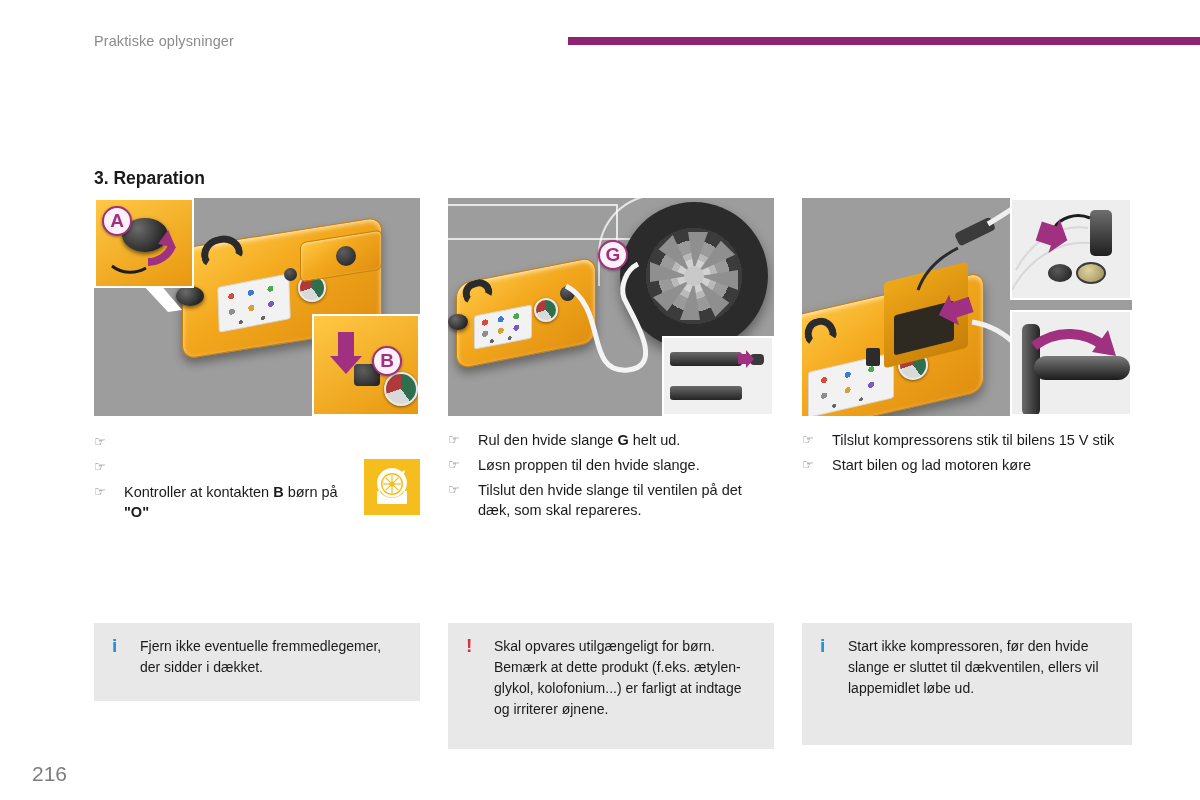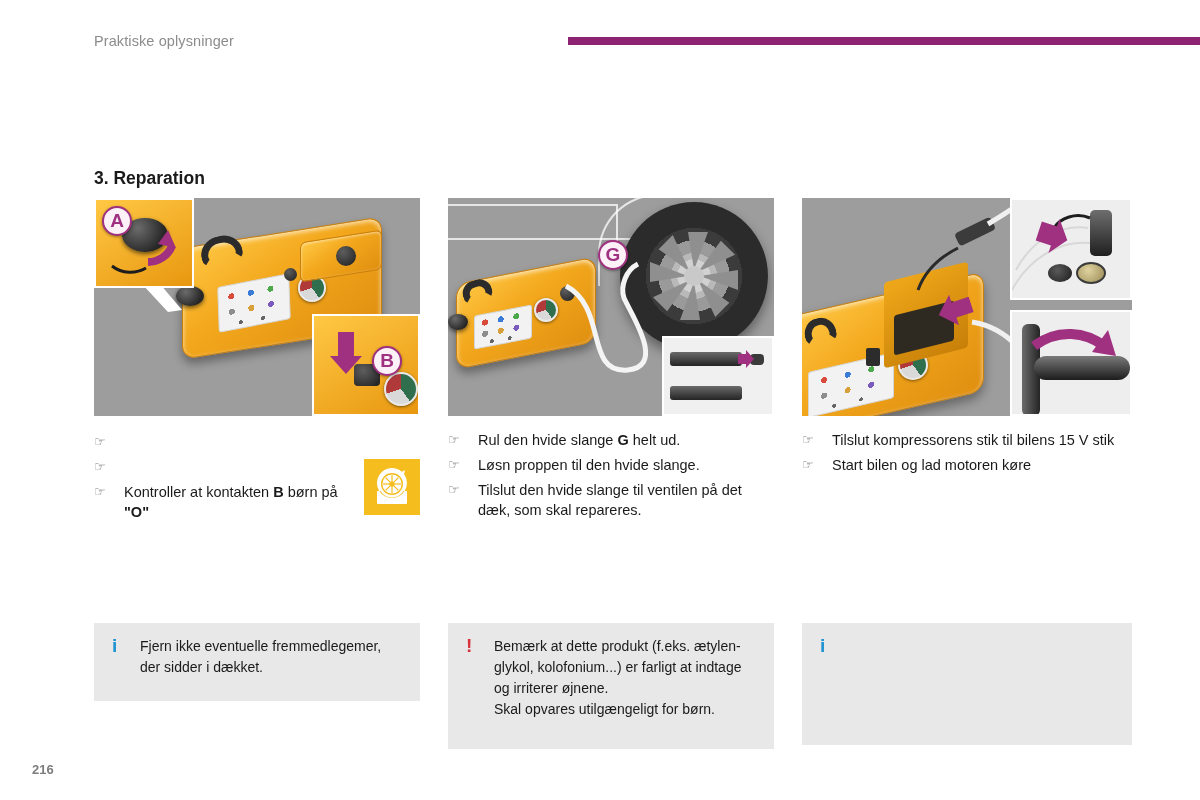--- a/index.html
+++ b/index.html
@@ -146,21 +146,21 @@
     text-align: left; padding-left: 4px;
   }
   .note-icon.info { color: #1f93d1; }
   .note-icon.warn { color: #d8323c; }
   .note-body { flex: 1; }
   .note-body p { margin: 0; }
 
   
   .folio {
     position: absolute; left: 32px; top: 762px;
-    font-size: 13px; font-weight: bold; color: #7d7d7d;
+    font-size: 21px; font-weight: normal; color: #7d7d7d;
   }
 </style>
 </head>
 <body>
 
 <div class="page">
 
   <div class="running-head">Praktiske oplysninger</div>
   <div class="head-rule"></div>
 
@@ -375,27 +375,30 @@
       <div class="note-body">
           <p>Fjern ikke eventuelle fremmedlegemer, der sidder i dækket.</p>
         </div>
     </div>
   </div>
 
   <div class="note" id="note-2">
     <div class="note-inner">
       <div class="note-icon warn">!</div>
       <div class="note-body">
+          <p>Skal opvares utilgængeligt for børn.</p>
           <p>Bemærk at dette produkt (f.eks. ætylen-glykol, kolofonium...) er farligt at indtage og irriterer øjnene.</p>
-          <p>Skal opvares utilgængeligt for børn.</p>
         </div>
     </div>
   </div>
 
   <div class="note" id="note-3">
     <div class="note-inner">
       <div class="note-icon info">i</div>
+      <div class="note-body">
+          <p>Start ikke kompressoren, før den hvide slange er sluttet til dækventilen, ellers vil lappemidlet løbe ud.</p>
+        </div>
     </div>
   </div>
 
   <div class="folio">216</div>
 
 </div>
 
 </body></html>

